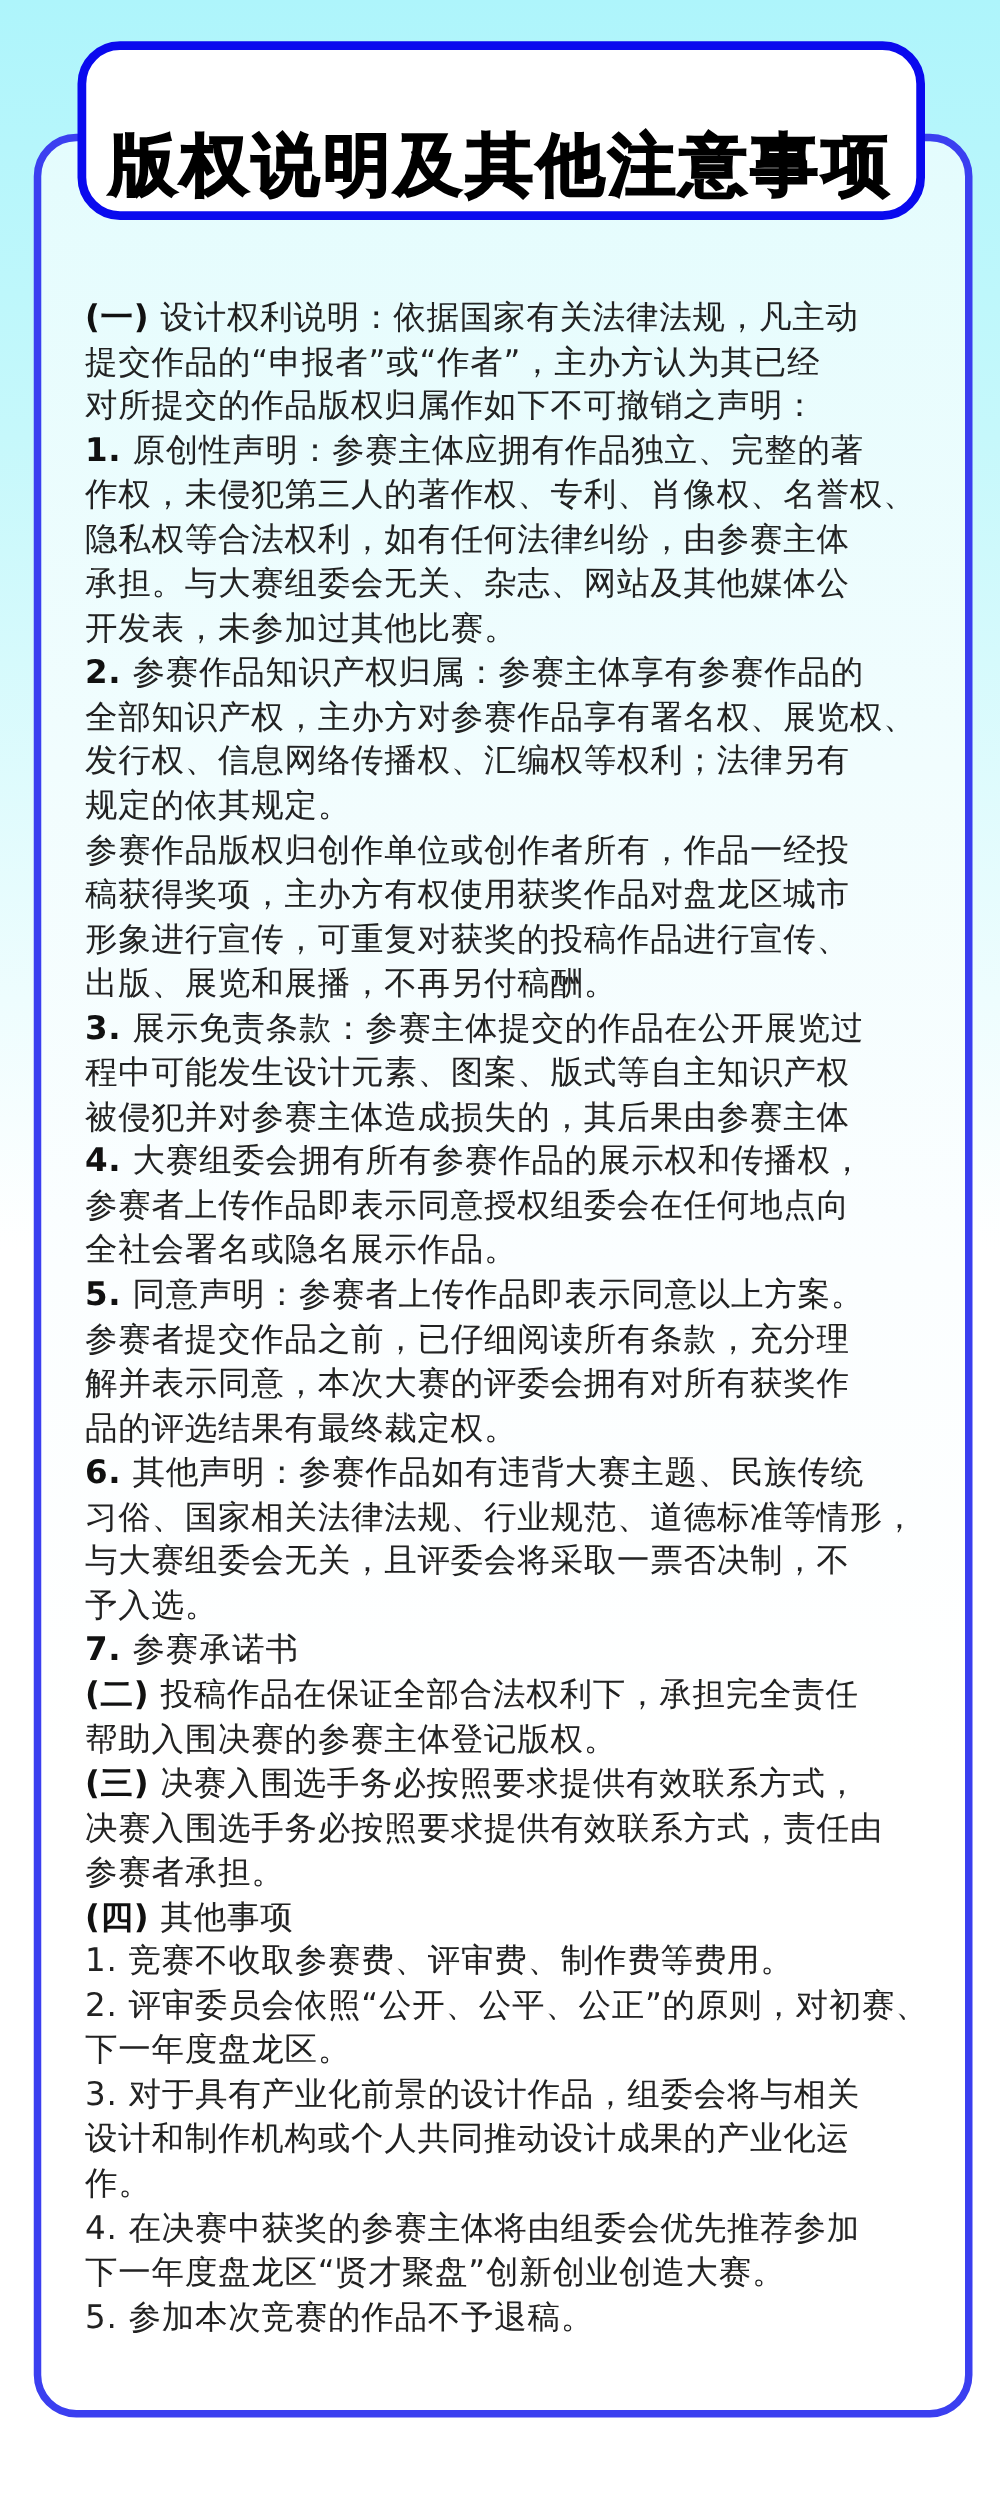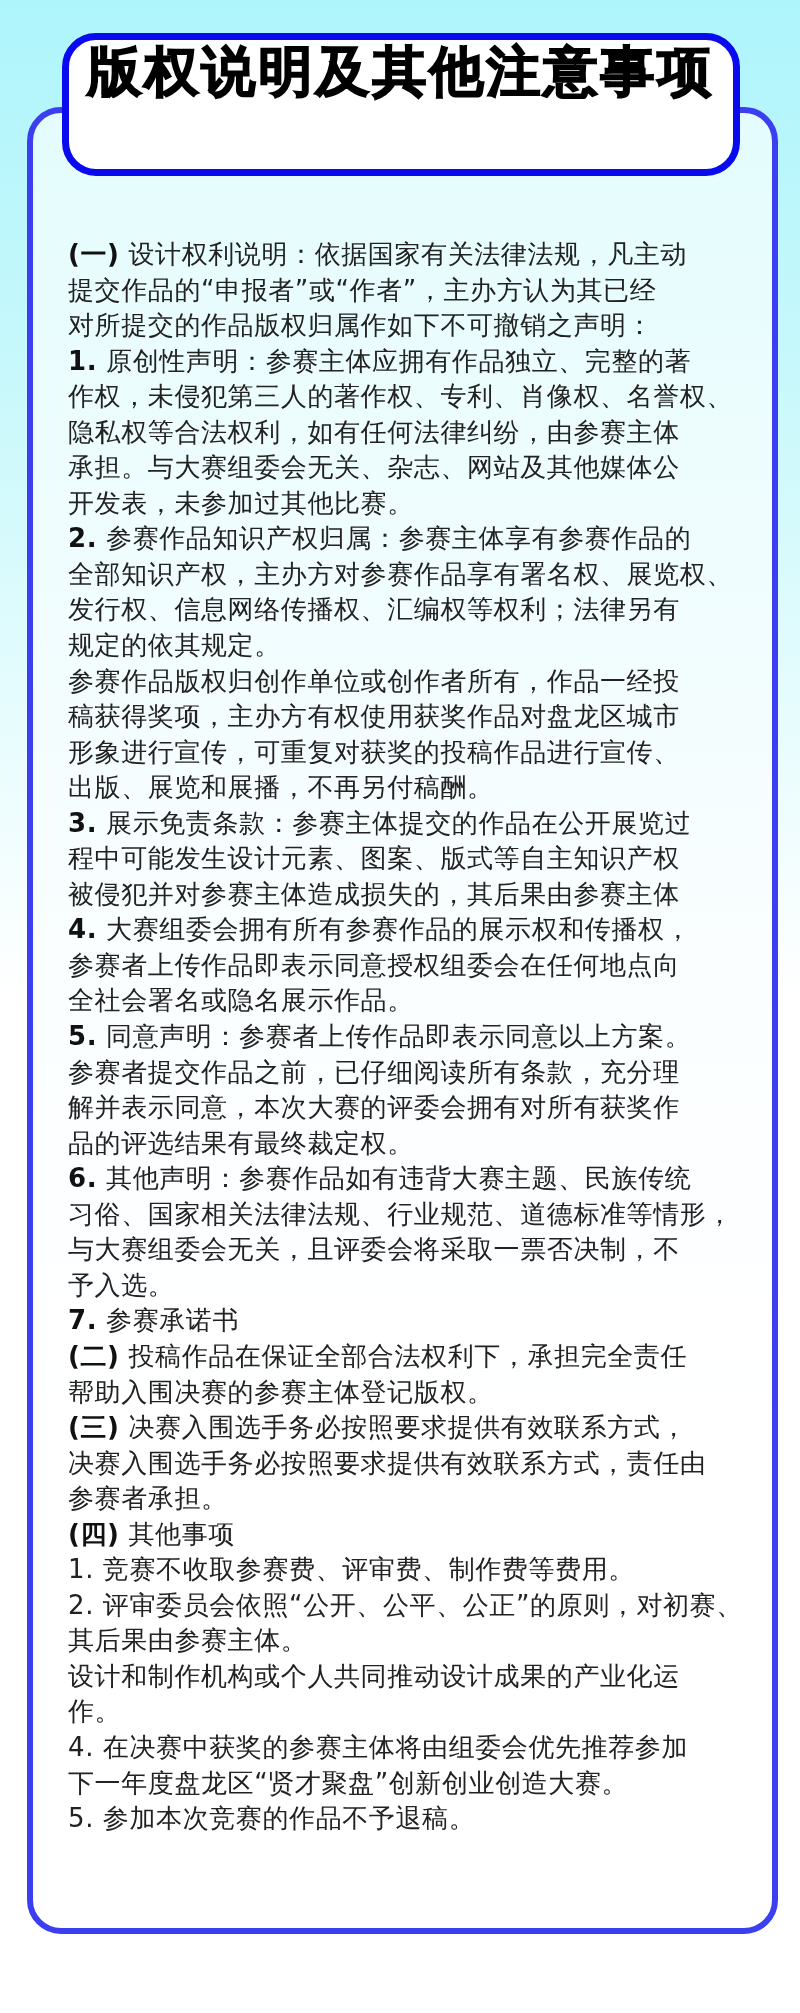--- a/index.html
+++ b/index.html
@@ -29,21 +29,21 @@
       position: absolute;
       left: 62px;
       top: 33px;
       width: 678px;
       height: 143px;
       box-sizing: border-box;
       border: 7px solid #0a0aee;
       border-radius: 34px;
       background: #ffffff;
       display: flex;
-      align-items: flex-start;
+      align-items: flex-end;
       justify-content: center;
       z-index: 2;
     }
     .title {
       font-family: "DejaVu Sans", "Liberation Sans", sans-serif;
       font-weight: 900;
       font-size: 54px;
       letter-spacing: 3px;
       color: #000000;
       -webkit-text-stroke: 1.6px #000;
@@ -113,19 +113,20 @@
     <div class="line"><span>予入选。</span></div>
     <div class="line"><span class="prefix">7.</span><span> 参赛承诺书</span></div>
     <div class="line"><span class="prefix">(二)</span><span> 投稿作品在保证全部合法权利下，承担完全责任</span></div>
     <div class="line"><span>帮助入围决赛的参赛主体登记版权。</span></div>
     <div class="line"><span class="prefix">(三)</span><span> 决赛入围选手务必按照要求提供有效联系方式，</span></div>
     <div class="line"><span>决赛入围选手务必按照要求提供有效联系方式，责任由</span></div>
     <div class="line"><span>参赛者承担。</span></div>
     <div class="line"><span class="prefix">(四)</span><span> 其他事项</span></div>
     <div class="line"><span>1. 竞赛不收取参赛费、评审费、制作费等费用。</span></div>
     <div class="line"><span>2. 评审委员会依照“公开、公平、公正”的原则，对初赛、</span></div>
-    <div class="line"><span>其后果由参赛主体。</span></div>
+    <div class="line"><span>下一年度盘龙区。</span></div>
+    <div class="line"><span>3. 对于具有产业化前景的设计作品，组委会将与相关</span></div>
     <div class="line"><span>设计和制作机构或个人共同推动设计成果的产业化运</span></div>
     <div class="line"><span>作。</span></div>
     <div class="line"><span>4. 在决赛中获奖的参赛主体将由组委会优先推荐参加</span></div>
     <div class="line"><span>下一年度盘龙区“贤才聚盘”创新创业创造大赛。</span></div>
     <div class="line"><span>5. 参加本次竞赛的作品不予退稿。</span></div>
   </div>
 
 </body></html>

